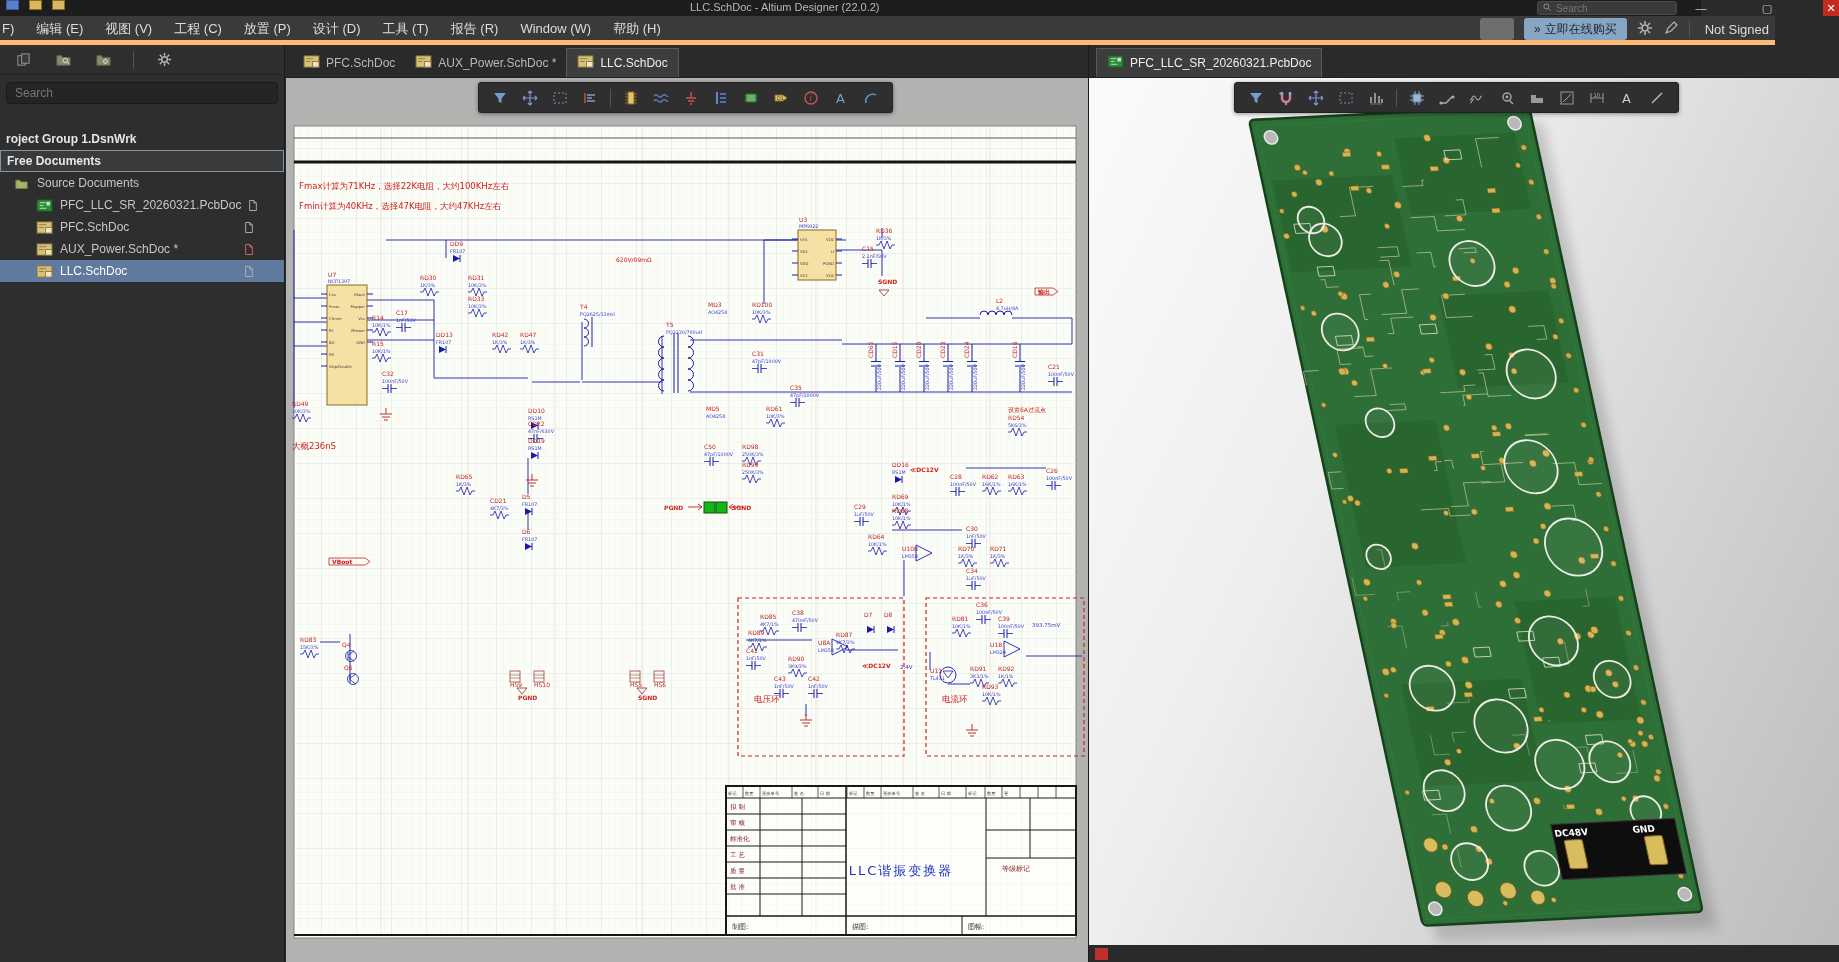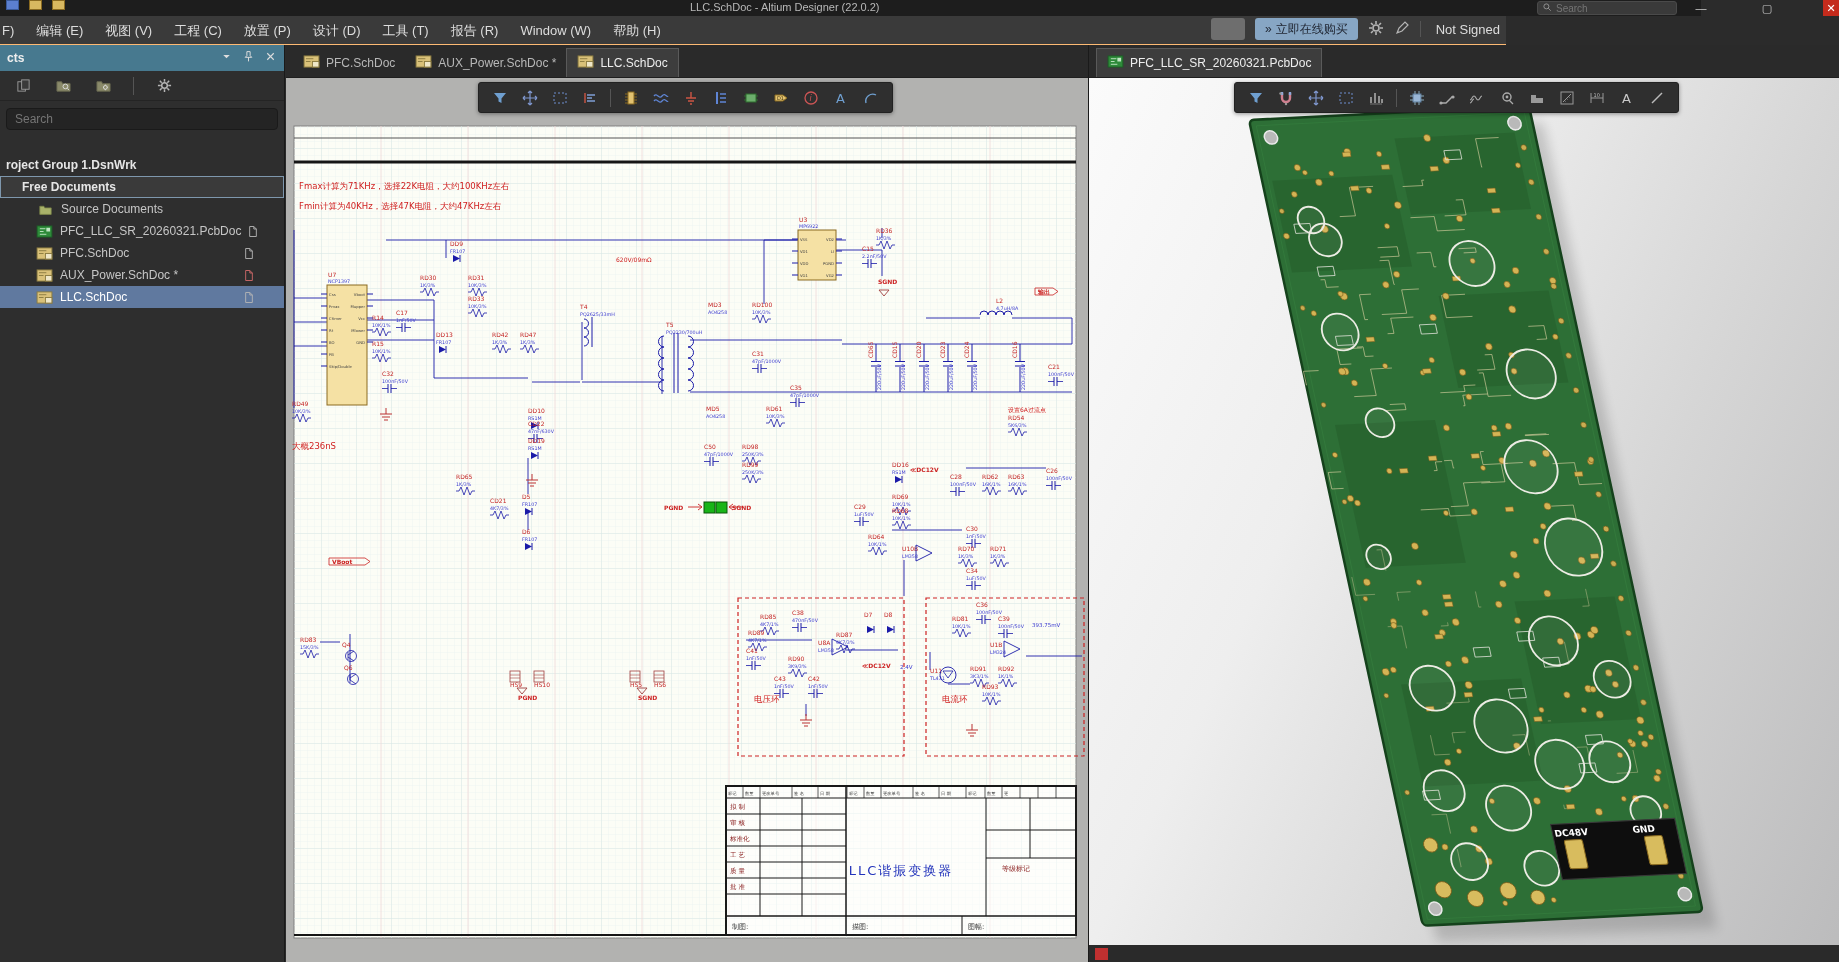--- a/index.html
+++ b/index.html
@@ -10,21 +10,21 @@
 .qat span{width:13px;height:10px;display:inline-block}
 .qat .q1{background:#5b7fd0;border:1px solid #3a5a9a}
 .qat .q2,.qat .q3{background:#d8b860;border:1px solid #8a6a20}
 .tb-title{position:absolute;left:690px;top:1px;font-size:11px;color:#b8b8b8;white-space:nowrap}
 .tb-search{position:absolute;left:1537px;top:1px;width:140px;height:14px;background:#3a3a3a;border:1px solid #4a4a4a;border-radius:3px;display:flex;align-items:center;padding:0 4px;gap:4px}
 .tb-search input{background:transparent;border:none;outline:none;color:#999;font-size:10px;width:100px;font-family:inherit}
 .tb-search svg{width:10px;height:10px}
 .winbtn{position:absolute;top:0;width:30px;height:16px;display:flex;align-items:center;justify-content:center;color:#ccc;font-size:11px}
 #btn-min{left:1686px}#btn-max{left:1752px}
 #btn-close{left:1823px;width:16px;background:#c42b1c;color:#fff}
-#menubar{position:absolute;top:16px;left:0;width:1506px;height:29px;background:#3a3a3a;border-bottom:1px solid #fdba74;z-index:29;display:flex;align-items:center}
+#menubar{position:absolute;top:16px;left:0;width:1775px;height:29px;background:#3a3a3a;border-bottom:5px solid #fdba74;z-index:29;display:flex;align-items:center}
 .menu-item{padding:0 11px;font-size:13px;color:#ddd;line-height:29px;white-space:nowrap}
 .menu-item:first-child{padding-left:2px}
 #menu-right{position:absolute;right:6px;top:2px;display:flex;align-items:center;gap:10px}
 .mr-btn{height:22px;display:flex;align-items:center;justify-content:center}
 .bubble-btn{width:34px;background:#6e6e6e;border-radius:3px}
 .buy-btn{background:#87a6c4;color:#1e2430;border-radius:3px;padding:0 10px;font-size:12px;gap:4px}
 .mr-ico svg{width:16px;height:16px}
 .mr-sep{width:1px;height:16px;background:#555}
 .signed{display:flex;align-items:center;gap:5px;color:#ddd;font-size:13px}
 #content{position:absolute;top:45px;left:0;width:1839px;height:917px}
@@ -133,34 +133,20 @@
             <circle cx="8" cy="5.5" r="3" fill="#cfcfcf"></circle>
             <path d="M2.5 14a5.5 4.5 0 0 1 11 0z" fill="#cfcfcf"></path>
           </svg></span>
         <span>Not Signed</span>
       </div>
   </div>
 </div>
 
 <div id="content">
   <div id="projects">
-    <div class="pp-header">
-      <span>cts</span>
-      <span class="pp-hicons">
-        <span><svg viewBox="0 0 16 16">
-              <path d="M4 6l4 4 4-4" fill="#ddd"></path>
-            </svg></span>
-        <span><svg viewBox="0 0 16 16">
-              <path d="M6 2h4v5l2 2H4l2-2zM8 9v5" stroke="#ddd" stroke-width="1.2" fill="none"></path>
-            </svg></span>
-        <span><svg viewBox="0 0 16 16">
-              <path d="M4 4l8 8M12 4l-8 8" stroke="#ddd" stroke-width="1.4"></path>
-            </svg></span>
-      </span>
-    </div>
     <div class="pp-toolbar">
         <span class="ticon">
           <svg viewBox="0 0 16 16">
             <rect x="2" y="4" width="8" height="10" fill="none" stroke="#9a9a9a"></rect>
             <rect x="6" y="2" width="8" height="10" fill="#3a3a3a" stroke="#9a9a9a"></rect>
           </svg>
         </span>
         <span class="ticon">
           <svg viewBox="0 0 16 16">
             <path d="M1 4h5l1 2h8v8H1z" fill="#8a8a6a" stroke="#6a6a50"></path>
@@ -183,24 +169,24 @@
           </svg>
         </span>
       </div>
     <div class="pp-search">
         <input placeholder="Search" style="">
       </div>
     <div id="tree">
         <div class="tree-row bold" style="padding-left: 6px;">
           <span>roject Group 1.DsnWrk</span>
         </div>
-        <div class="tree-row bold boxed" style="padding-left: 21px;">
+        <div class="tree-row bold boxed" style="padding-left: 6px;">
           <span>Free Documents</span>
         </div>
-        <div class="tree-row" style="padding-left: 37px;">
+        <div class="tree-row" style="padding-left: 13px;">
           <span class="dicon">
             <svg viewBox="0 0 16 16">
               <path d="M1 4h5l1 2h8v8H1z" fill="#a9b26a" stroke="#7a8448"></path>
             </svg>
           </span>
           <span>Source Documents</span>
         </div>
         <div class="tree-row" style="padding-left: 36px;">
           <span class="dicon">
             <svg viewBox="0 0 18 14">

